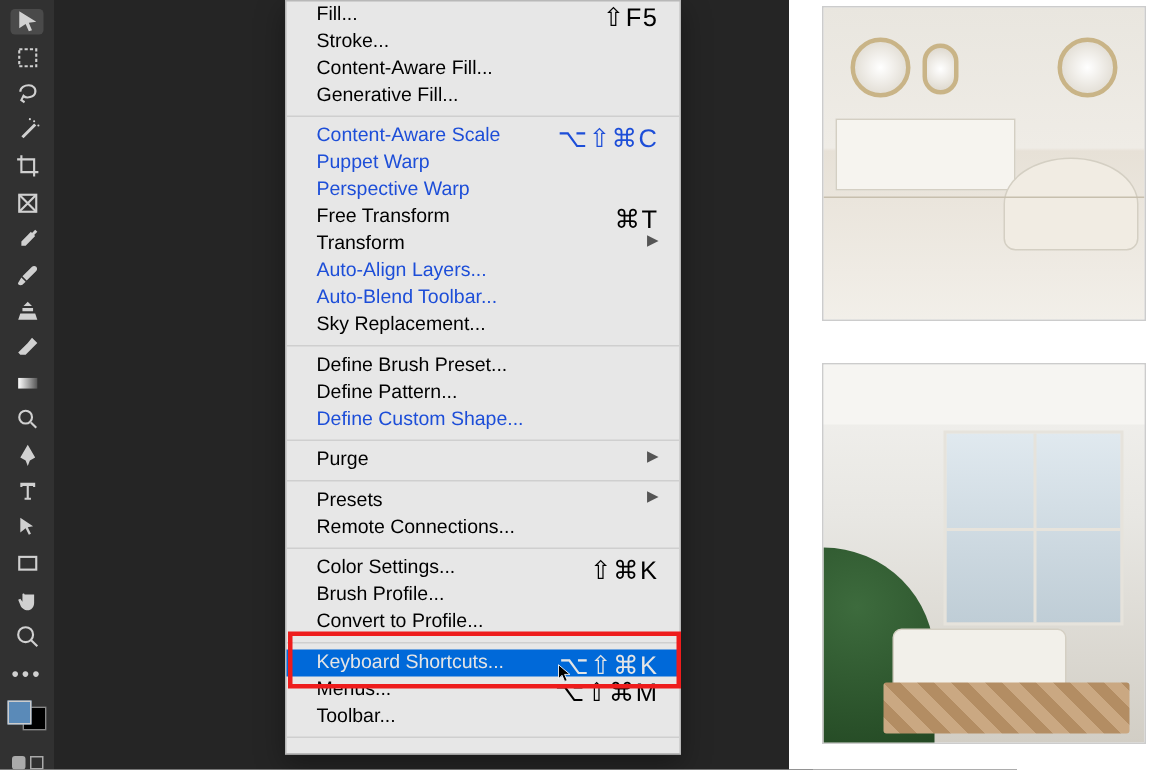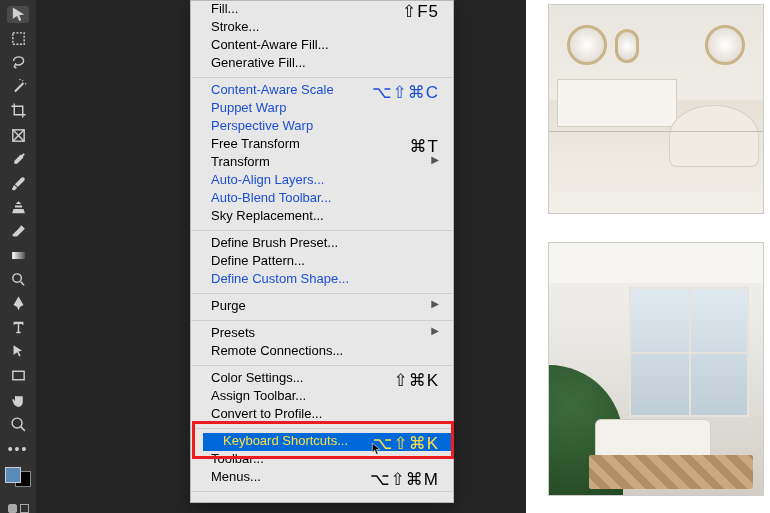--- a/index.html
+++ b/index.html
@@ -15,21 +15,21 @@
 .mode-icons { margin-top: 10px; display: flex; gap: 3px; }
 .mode-icons div { width: 9px; height: 9px; border: 1px solid #aaa; }
 .mode-icons div:first-child { background: #aaa; border-radius: 2px; }
 .dots3 { color: #d0d0d0; letter-spacing: 2px; font-size: 14px; line-height: 10px; margin-top: 4px; }
 
 .canvas { position: absolute; left: 36px; top: 0; width: 490px; height: 513px; background: #252525; }
 
 .menu { position: absolute; left: 190px; top: 0; width: 264px; background: #e7e7e7; border: 1px solid #b8b8b8; box-shadow: 0 6px 18px rgba(0,0,0,0.35); padding-bottom: 6px; }
 .mi { display: flex; justify-content: space-between; height: 18px; padding: 0 14px 0 20px; color: #000; cursor: default; }
 .mi.disabled { color: #1d4ed8; }
-.mi.sel { background: #0069d9; color: #fde047; margin-left: 12px; }
+.mi.sel { background: #0069d9; color: #e5e5e5; }
 .mi .short { font-size: 17px; letter-spacing: 1px; }
 .mi .chevron { font-size: 10px; color: #555; }
 .sep { height: 1px; background: #cfcfcf; margin: 4px 0; }
 
 .highlight-box { position: absolute; left: 192px; top: 421px; width: 262px; height: 38px; border: 3px solid #ee1c1c; pointer-events: none; }
 .cursor-pointer { position: absolute; left: 370px; top: 442px; color: #000; pointer-events: none; }
 .cursor-pointer svg { width: 14px; height: 14px; }
 
 .thumbs { position: absolute; right: 0; top: 0; width: 228px; height: 513px; background: #fff; padding: 4px 6px; display: flex; flex-direction: column; gap: 28px; }
 .thumb { width: 216px; border: 1px solid #ccc; overflow: hidden; position: relative; }
@@ -233,36 +233,36 @@
     </div>
   <div class="mi">
       <span>Remote Connections...</span>
     </div>
   <div class="sep"></div>
   <div class="mi">
       <span>Color Settings...</span>
       <span class="short">⇧⌘K</span>
     </div>
   <div class="mi">
-      <span>Assign Toolbar...</span>
+      <span>Brush Profile...</span>
     </div>
   <div class="mi">
       <span>Convert to Profile...</span>
     </div>
   <div class="sep"></div>
   <div class="mi sel">
       <span>Keyboard Shortcuts...</span>
       <span class="short">⌥⇧⌘K</span>
     </div>
   <div class="mi">
-      <span>Toolbar...</span>
-    </div>
-  <div class="mi">
       <span>Menus...</span>
       <span class="short">⌥⇧⌘M</span>
+    </div>
+  <div class="mi">
+      <span>Toolbar...</span>
     </div>
   <div class="sep"></div>
 
 </div>
 
 <div class="highlight-box"></div>
 <div class="cursor-pointer"><svg viewBox="0 0 24 24" fill="#000" stroke="#fff" stroke-width="1">
       <path d="M4 2l0 16 4-4 3 7 3-1-3-7 6 0z"></path>
     </svg></div>
 

